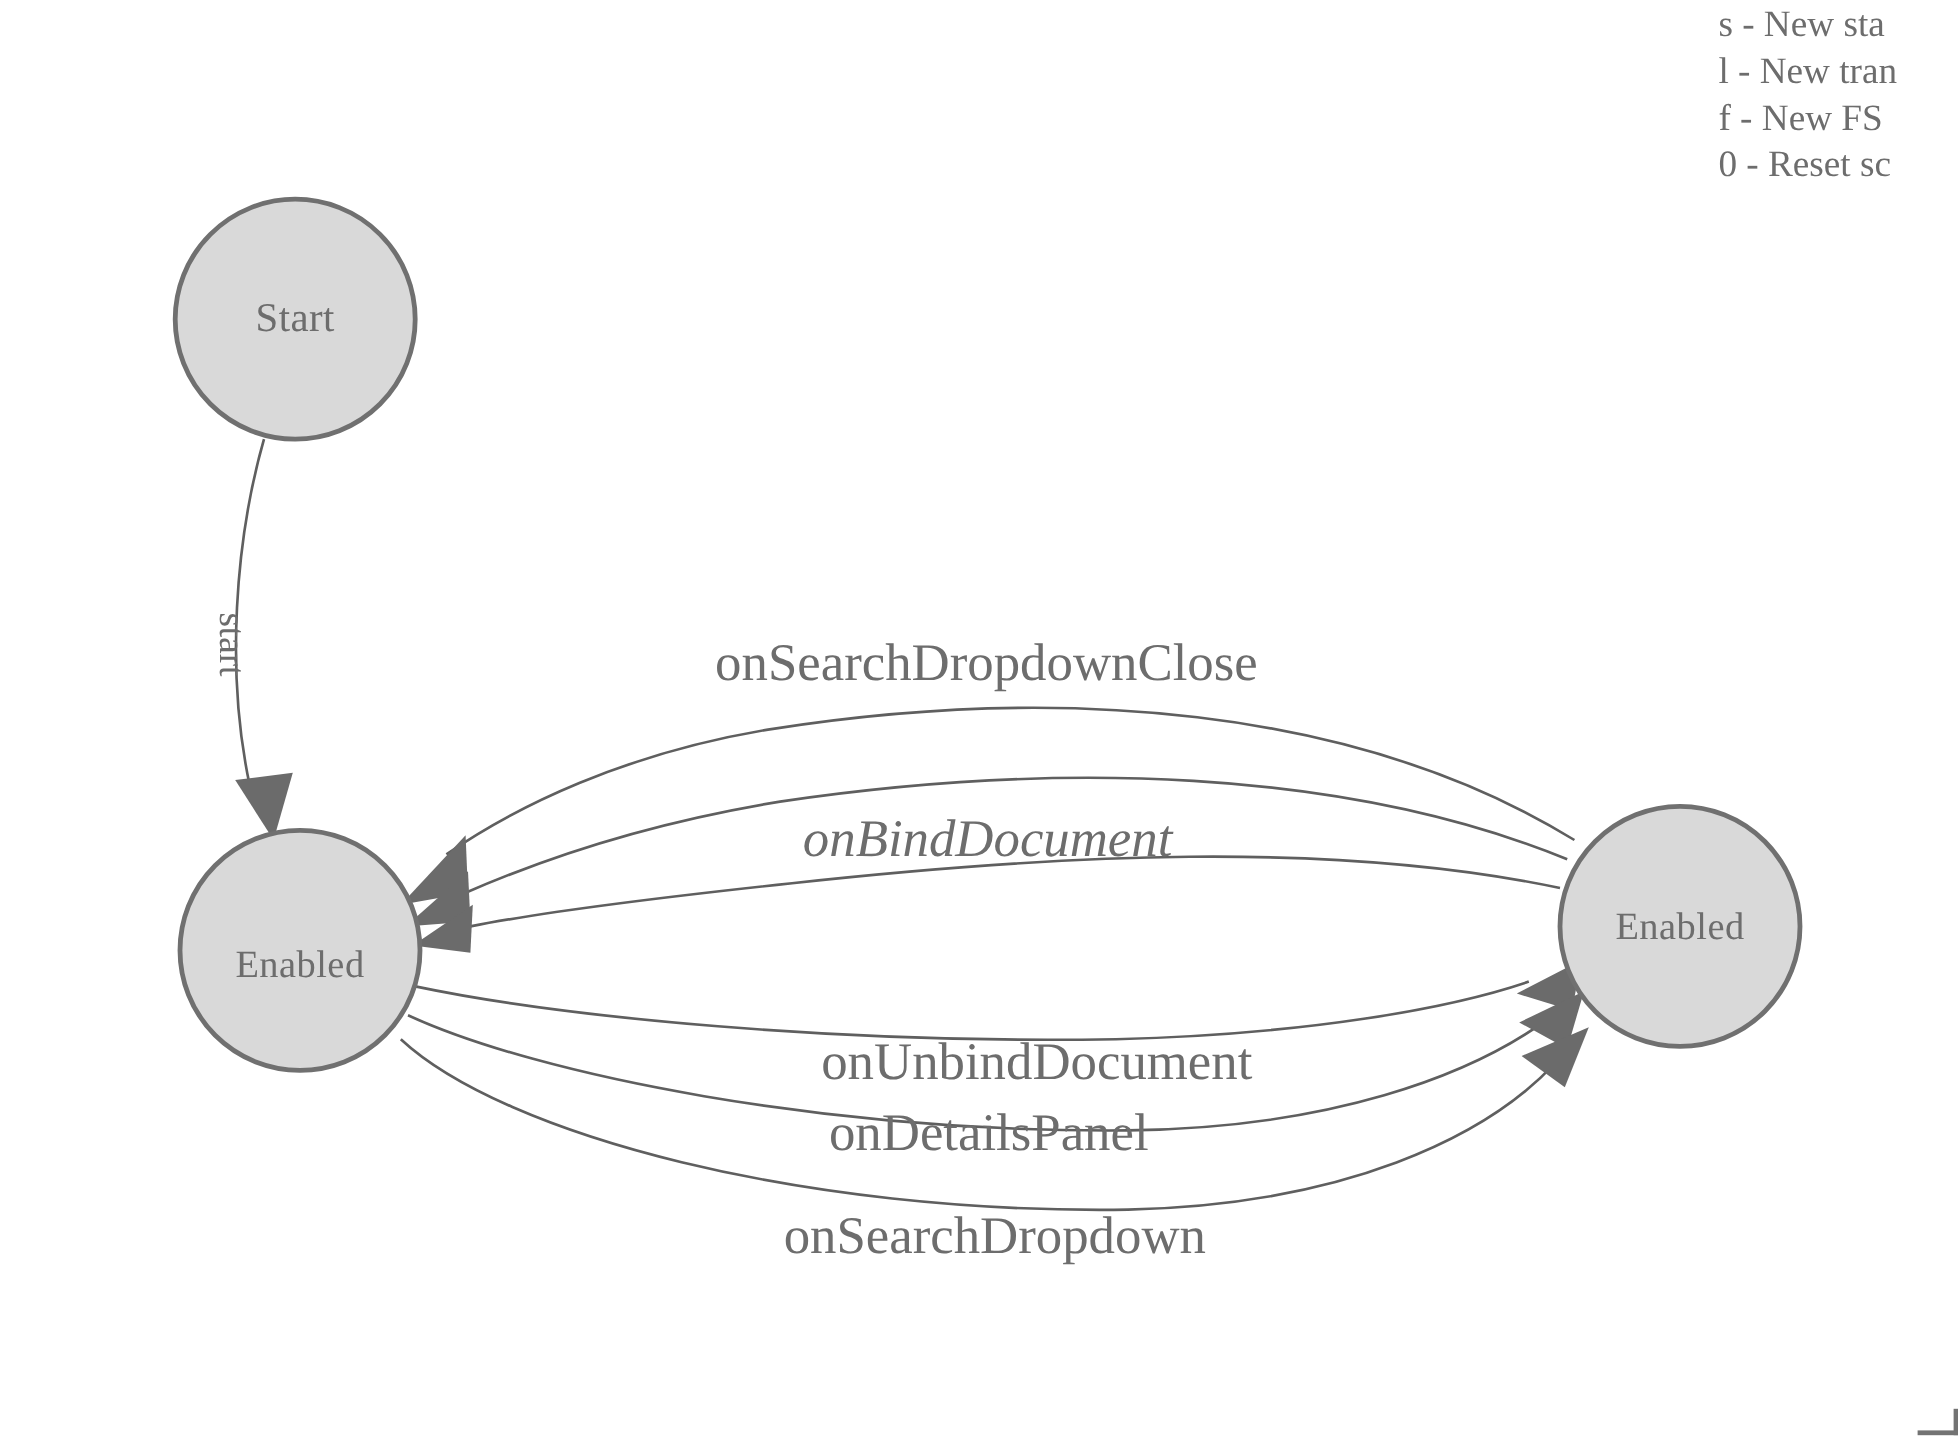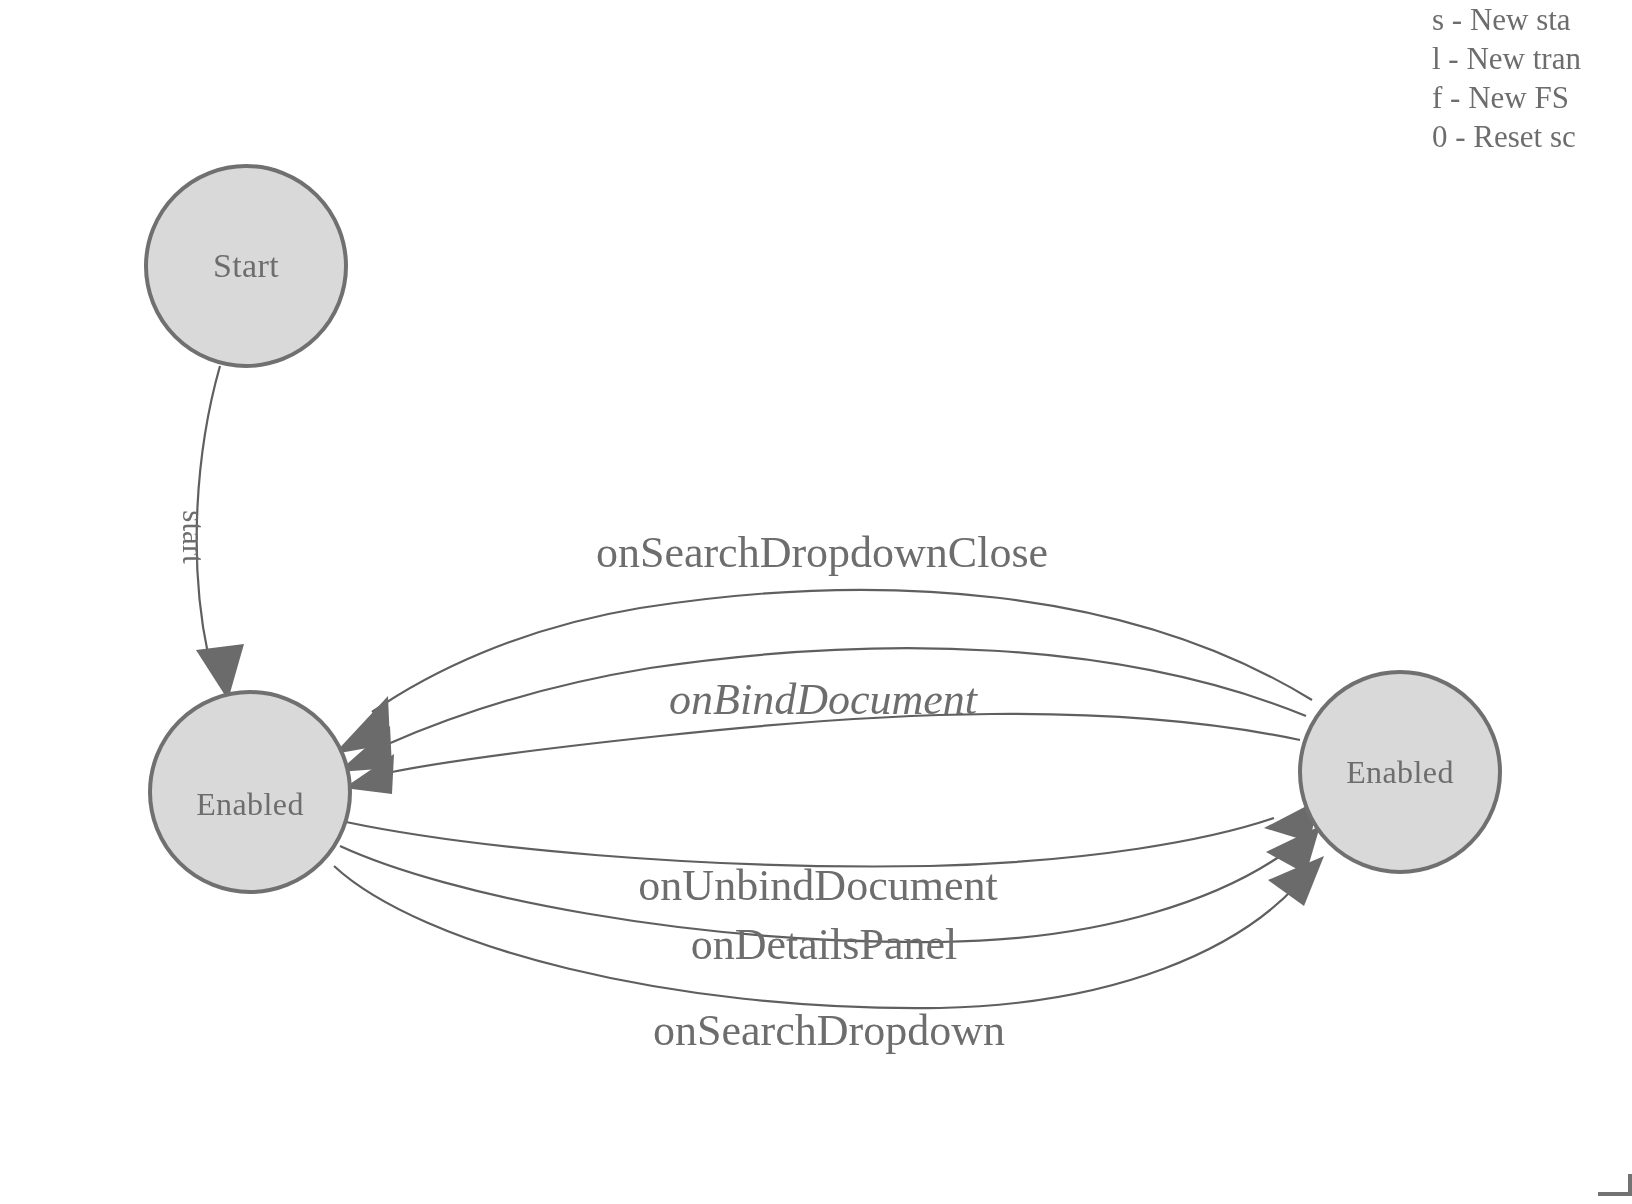--- a/index.html
+++ b/index.html
@@ -135,21 +135,21 @@
     <circle class="node-circle" cx="1400" cy="772" r="100"></circle>
   </svg>
 
   <div class="node-label" style="left:246px; top:266px;">Start</div>
   <div class="node-label small" style="left:250px; top:804px;">Enabled</div>
   <div class="node-label small" style="left:1400px; top:772px;">Enabled</div>
 
   <div class="edge-label rotated" style="left:193px; top:537px;">start</div>
   <div class="edge-label" style="left:822px; top:552px;">onSearchDropdownClose</div>
   <div class="edge-label" style="left:823px; top:699px;font-style:italic;">onBindDocument</div>
-  <div class="edge-label" style="left:818px; top:885px;">onUnbindDocument</div>
+  <div class="edge-label" style="left:864px; top:885px;">onUnbindDocument</div>
   <div class="edge-label" style="left:824px; top:944px;">onDetailsPanel</div>
   <div class="edge-label" style="left:829px; top:1030px;">onSearchDropdown</div>
 
   <div id="help-panel">
     <span class="help-line">s - New sta</span>
     <span class="help-line">l - New tran</span>
     <span class="help-line">f - New FS</span>
     <span class="help-line">0 - Reset sc</span>
   </div>
 

